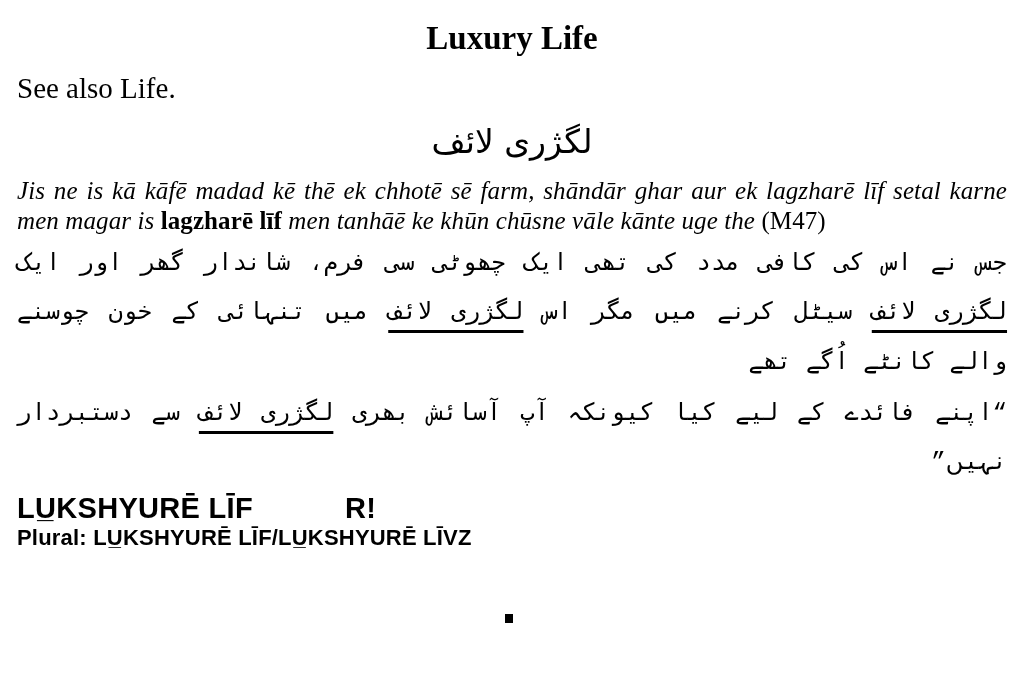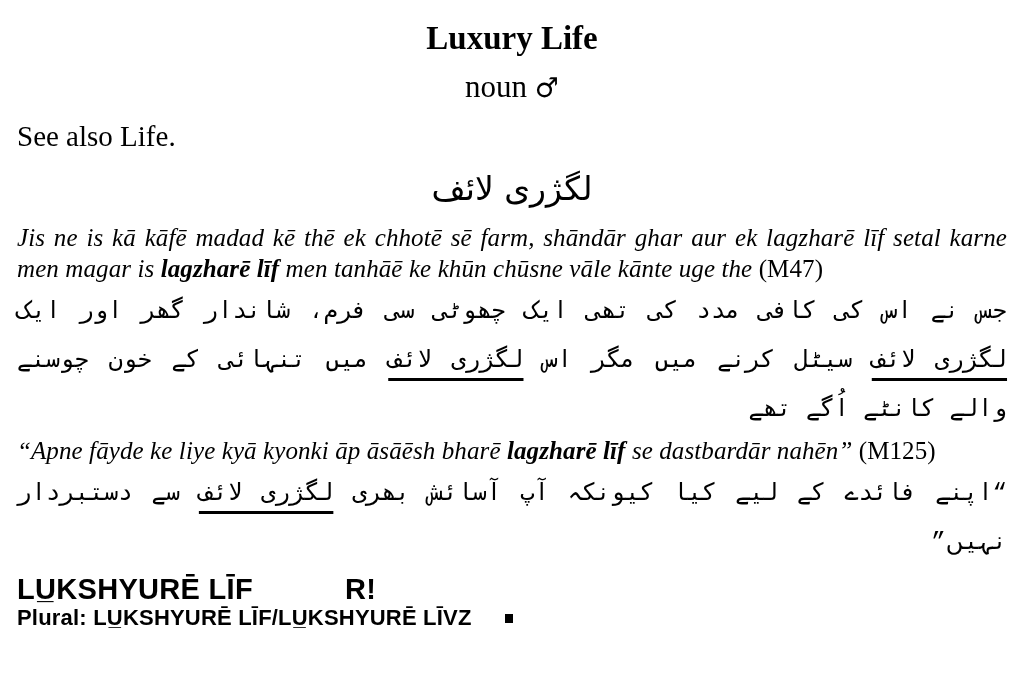--- a/index.html
+++ b/index.html
@@ -59,21 +59,21 @@
     margin: 2px 0 2px 0;
     direction: rtl;
     unicode-bidi: embed;
     font-family: Liberation Mono, monospace;
     font-size: 24px;
     line-height: 2.05;
     text-align: justify;
     text-align-last: right;
   }
   .seg-i  { font-style: italic; }
-  .seg-bi { font-style: italic; font-weight: bold; margin-top: 37px; }
+  .seg-bi { font-weight: bold; margin-top: 37px; }
   .seg-r  { font-style: normal; }
   .seg-u  { }
   .seg-uu {
     text-decoration: underline;
     text-decoration-thickness: 2.5px;
     text-underline-offset: 11px;
   }
   .footer-main {
     margin-top: 6px;
     font-family: "Liberation Sans", sans-serif;
@@ -102,34 +102,29 @@
     background: #000000;
   }
 </style>
 </head>
 <body>
 
 <div class="content">
 
   <h1 class="title">Luxury Life</h1>
 
-  <div class="pos-line">
-    <span>noun</span>
-    <span class="gender">♂</span>
-  </div>
 
   <div class="see-also">See also Life.</div>
 
   <div class="headword-urdu">لگژری لائف</div>
 
   <p class="latin-para"><span class="seg-i">Jis ne is kā kāfē madad kē thē ek chhotē sē farm, shāndār ghar aur ek lagzharē līf setal karne men magar is </span><span class="seg-bi">lagzharē līf</span><span class="seg-i"> men tanhāē ke khūn chūsne vāle kānte uge the </span><span class="seg-r">(M47)</span></p>
   <p class="urdu-para"><span class="seg-u">جس نے اس کی کافی مدد کی تھی ایک چھوٹی سی فرم، شاندار گھر اور ایک </span><span class="seg-uu">لگژری لائف</span><span class="seg-u"> سیٹل کرنے میں مگر اس </span><span class="seg-uu">لگژری لائف</span><span class="seg-u"> میں تنہائی کے خون چوسنے والے کانٹے اُگے تھے</span></p>
 
 
-  <p class="latin-para"><span class="seg-i">“Apne fāyde ke liye kyā kyonki āp āsāēsh bharē </span><span class="seg-bi">lagzharē līf</span><span class="seg-i"> se dastbardār nahēn” </span><span class="seg-r">(M125)</span></p>
   <p class="urdu-para"><span class="seg-u">“اپنے فائدے کے لیے کیا کیونکہ آپ آسائش بھری </span><span class="seg-uu">لگژری لائف</span><span class="seg-u"> سے دستبردار نہیں”</span></p>
 
   <div class="footer-main">
     <span>LU̲KSHYURĒ LĪF</span><span class="footer-extra">R!</span>
   </div>
 
   <div class="plural-line">
     <span>Plural:</span>
     <span>LU̲KSHYURĒ LĪF/LU̲KSHYURĒ LĪVZ</span>
   </div>

